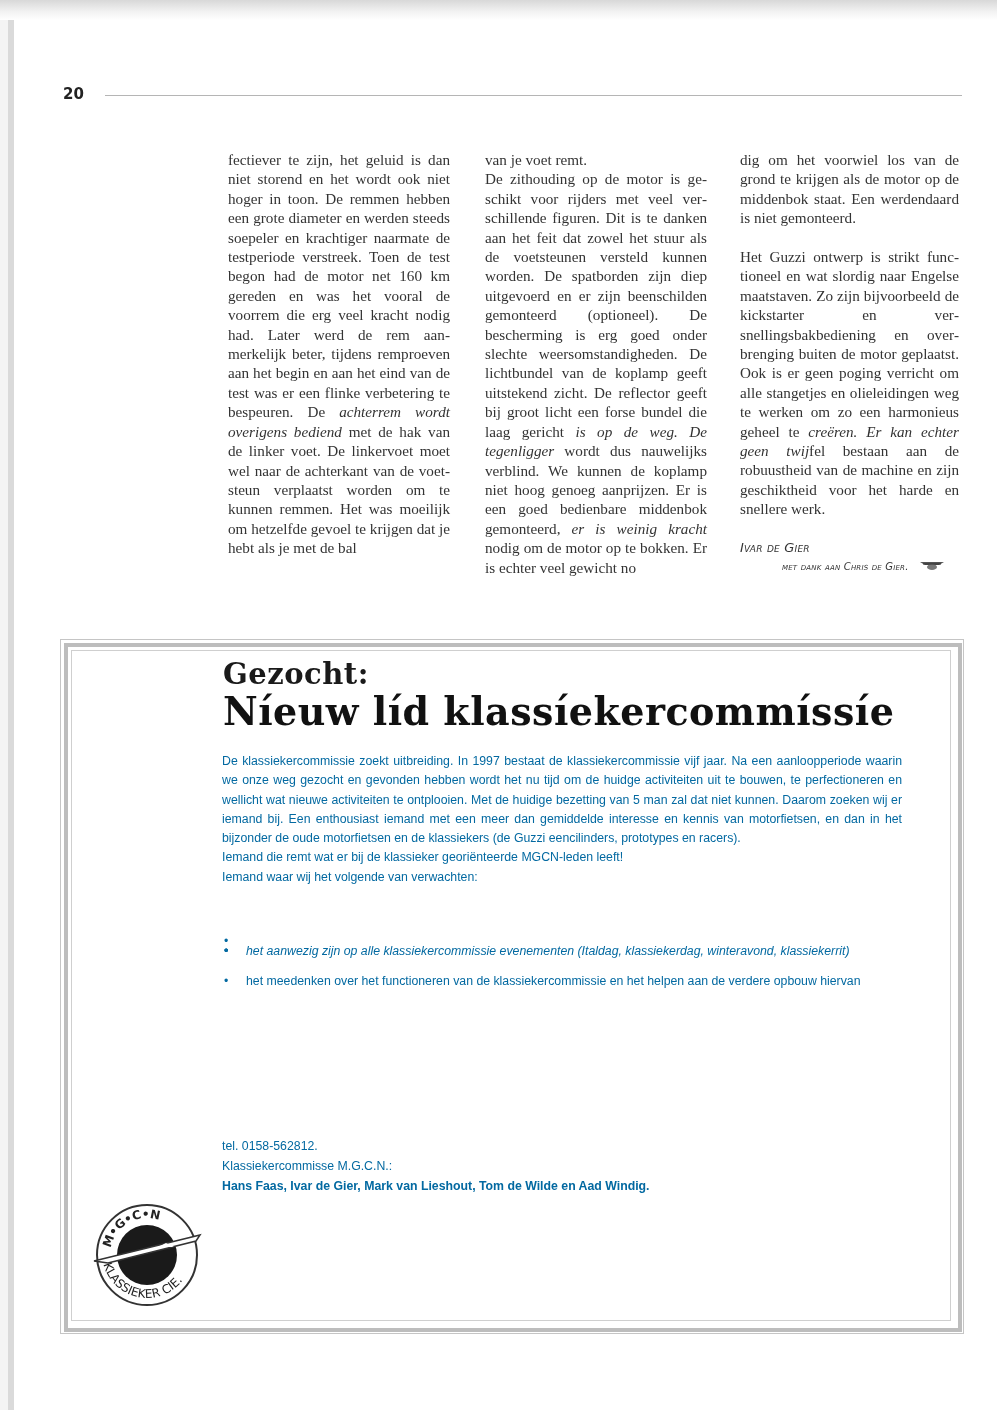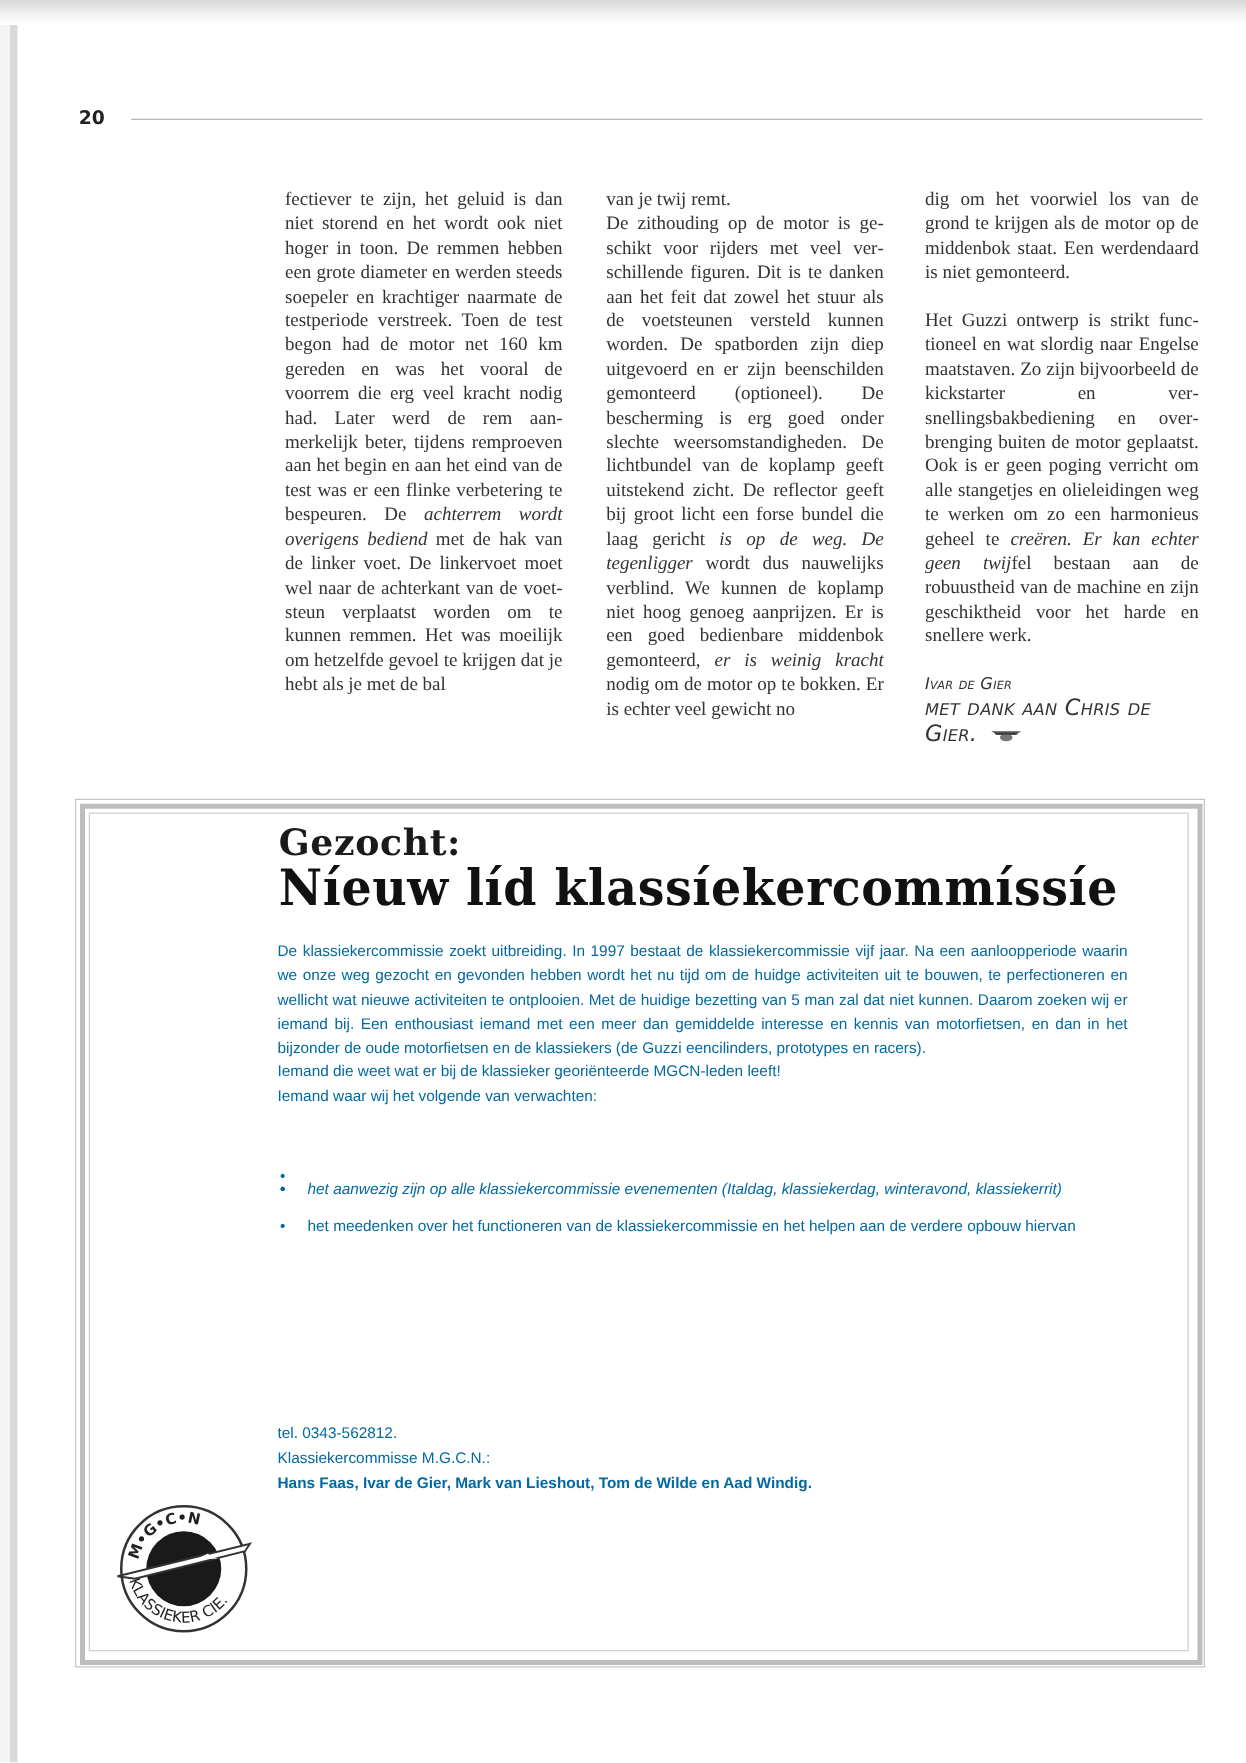--- a/index.html
+++ b/index.html
@@ -62,64 +62,64 @@
 <div class="top-shade"></div>
 
 <div class="page-number">20</div>
 <div class="header-rule"></div>
 
 <div class="column col1">
   <p><span>fectiever te zijn, het geluid is dan niet storend en het wordt ook niet hoger in toon. De rem­men hebben een grote diameter en werden steeds soepeler en krachtiger naarmate de testpe­riode verstreek. Toen de test be­gon had de motor net 160 km gereden en was het vooral de voorrem die erg veel kracht no­dig had. Later werd de rem aan­merkelijk beter, tijdens rempro­even aan het begin en aan het eind van de test was er een flin­ke verbetering te bespeuren. De </span><i>achterrem wordt overigens be­diend</i><span> met de hak van de linker voet. De linkervoet moet wel naar de achterkant van de voet­steun verplaatst worden om te kunnen remmen. Het was moei­lijk om hetzelfde gevoel te krij­gen dat je hebt als je met de bal</span></p>
 </div>
 
 <div class="column col2">
-  <p>van je twij remt.</p>
+  <p>van je voet remt.</p>
   <p><span>De zithouding op de motor is ge­schikt voor rijders met veel ver­schillende figuren. Dit is te dan­ken aan het feit dat zowel het stuur als de voetsteunen versteld kunnen worden. De spatborden zijn diep uitgevoerd en er zijn beenschilden gemonteerd (optio­neel). De bescherming is erg goed onder slechte weersomstan­digheden. De lichtbundel van de koplamp geeft uitstekend zicht. De reflector geeft bij groot licht een forse bundel die laag gericht </span><i>is op de weg. De tegenligger</i><span> wordt dus nauwelijks verblind. We kunnen de koplamp niet hoog genoeg aanprijzen. Er is een goed bedienbare middenbok gemonteerd, </span><i>er is weinig kracht</i><span> nodig om de motor op te bok­ken. Er is echter veel gewicht no­</span></p>
 </div>
 
 <div class="column col3">
   <p>dig om het voorwiel los van de grond te krijgen als de motor op de middenbok staat. Een werden­daard is niet gemonteerd.</p>
   <div class="gap"></div>
   <p><span>Het Guzzi ontwerp is strikt func­tioneel en wat slordig naar Engelse maatstaven. Zo zijn bij­voorbeeld de kickstarter en ver­snellingsbakbediening en over­brenging buiten de motor ge­plaatst. Ook is er geen poging verricht om alle stangetjes en olieleidingen weg te werken om zo een harmonieus geheel te </span><i>creëren. Er kan echter geen twij­</i><span>fel bestaan aan de robuustheid van de machine en zijn ge­schiktheid voor het harde en snellere werk.</span></p>
   <div class="gap"></div>
   <div class="byline">
     <div style="font-variant: small-caps; font-size:13px;">Ivar de Gier</div>
-    <div><span style="font-variant: small-caps; font-size:18px;">met dank aan Chris de Gier.</span><span class="moto-logo">
+    <div><span style="font-variant: small-caps; font-size:10px;margin-left:42px;">met dank aan Chris de Gier.</span><span class="moto-logo">
       <svg width="26" height="12" viewBox="0 0 26 12">
             <path d="M1 3 L25 3 L20 6 L6 6 Z" fill="#555"></path>
             <ellipse cx="13" cy="8" rx="5" ry="3" fill="#777"></ellipse>
             <path d="M4 5 L22 5" stroke="#333" stroke-width="1"></path>
           </svg>
     </span></div>
   </div>
 </div>
 
 <div class="box-outer"></div>
 <div class="box-mid"></div>
 <div class="box-inner"></div>
 
 <div class="headline1">Gezocht:</div>
 <div class="headline2">Níeuw líd klassíekercommíssíe</div>
 
 <div class="intro sans">
   <p style="text-align: justify;">De klassiekercommissie zoekt uitbreiding. In 1997 bestaat de klassiekercommissie vijf jaar. Na een aanloopperiode waarin we onze weg gezocht en gevonden hebben wordt het nu tijd om de huidge activiteiten uit te bouwen, te perfectioneren en wellicht wat nieuwe activiteiten te ont­plooien. Met de huidige bezetting van 5 man zal dat niet kunnen. Daarom zoeken wij er iemand bij. Een enthousiast iemand met een meer dan gemiddelde interesse en kennis van motorfiet­sen, en dan in het bijzonder de oude motorfietsen en de klassiekers (de Guzzi eencilinders, prototypes en racers).</p>
-  <p>Iemand die weet wat er bij de klassieker georiënteerde MGCN-leden leeft!</p>
+  <p>Iemand die remt wat er bij de klassieker georiënteerde MGCN-leden leeft!</p>
   <p>Iemand waar wij het volgende van verwachten:</p>
 </div>
 
 <ul class="bullets sans">
   <li><span class="dot">•</span></li>
   <li><span class="dot">•</span></li>
   <li style="padding-right:240px"><span class="dot">•</span></li>
   <li class="it"><span class="dot">•</span><span>het aanwezig zijn op alle klassiekercommissie evenementen (Italdag, klassiekerdag, winteravond, klassiekerrit)</span></li>
   <li><span class="dot">•</span><span>het meedenken over het functioneren van de klassiekercommissie en het helpen aan de verdere opbouw hiervan</span></li>
 </ul>
 
 <div class="contact sans">
-  <div>tel. 0343-562812.</div>
+  <div>tel. 0158-562812.</div>
 </div>
 
 <div class="committee sans">
   <div>Klassiekercommisse M.G.C.N.:</div>
   <div class="members">Hans Faas, Ivar de Gier, Mark van Lieshout, Tom de Wilde en Aad Windig.</div>
 </div>
 
 <div class="club-logo">
   <svg width="118" height="118" viewBox="0 0 118 118">
     <defs>

